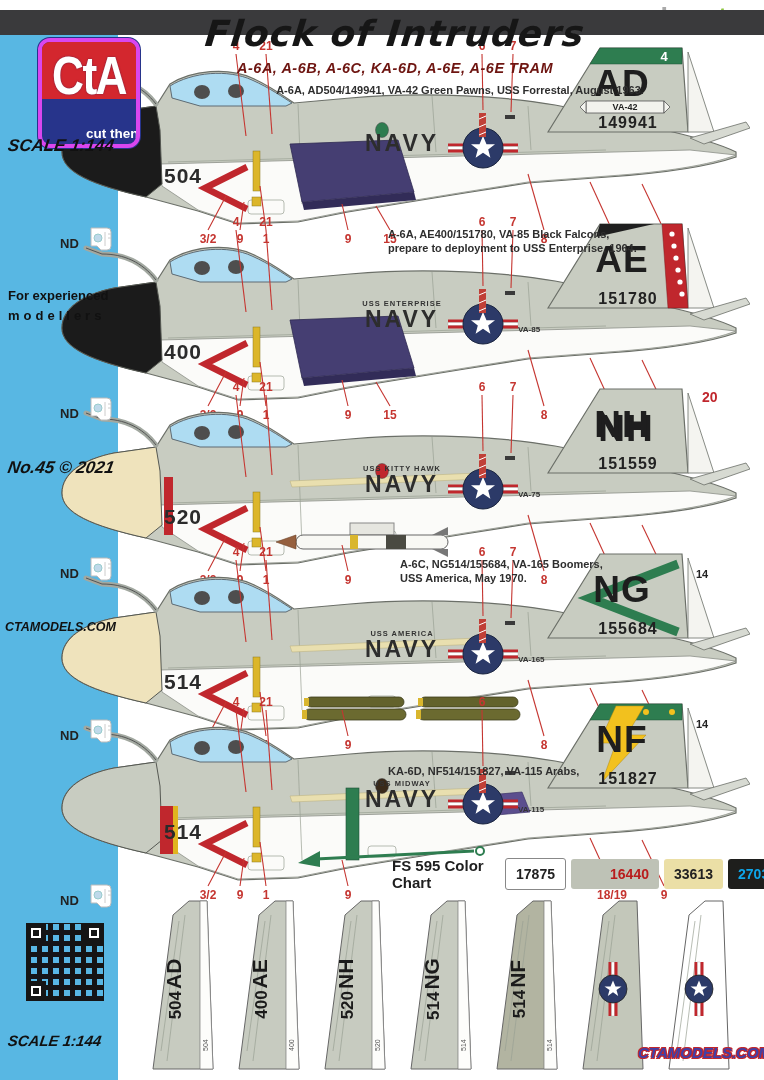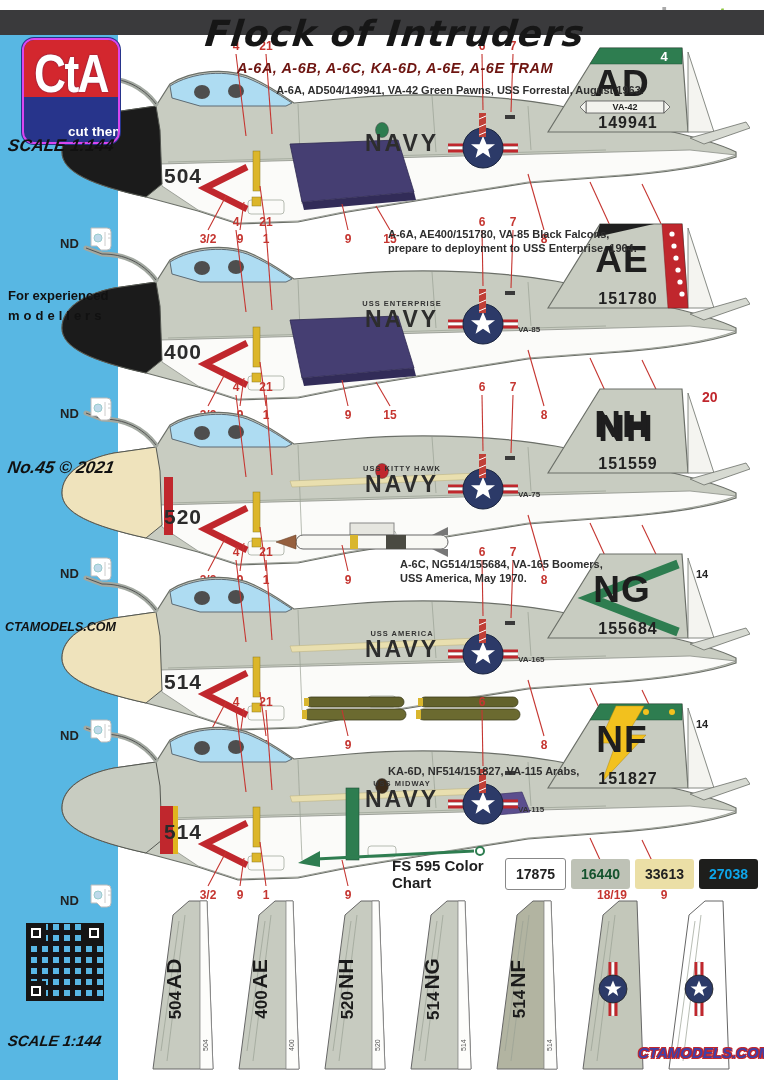--- a/index.html
+++ b/index.html
@@ -9,22 +9,22 @@
   #topbar{position:absolute;left:0;top:10px;width:764px;height:25px;background:#3A3A3C;z-index:4;}
   #brand{position:absolute;right:10px;top:3px;font-size:27px;font-weight:bold;letter-spacing:-1px;}
   #brand .b1{color:#A9A9A9;} #brand .b2{color:#8DC63F;}
   #title{position:absolute;left:135px;top:13px;width:520px;text-align:center;z-index:5;
          font-family:"DejaVu Sans",sans-serif;font-style:italic;font-weight:900;
          font-size:36px;color:#161616;transform:skewX(-6deg);letter-spacing:1px;}
   #subtitle{position:absolute;left:135px;top:60px;width:520px;text-align:center;z-index:5;
          font-style:italic;font-weight:bold;font-size:14.5px;color:#6E1511;letter-spacing:0.5px;}
   
   #sidebar{position:absolute;left:0;top:35px;width:118px;height:1045px;background:#58B7E3;z-index:1;}
-  #cta-logo{position:absolute;left:22px;top:38px;width:94px;height:102px;border-radius:12px;
-         overflow:hidden;border:2px solid #d946ef;box-shadow:0 0 0 1px #27348B;z-index:6;background:#27348B;}
+  #cta-logo{position:absolute;left:38px;top:38px;width:94px;height:102px;border-radius:12px;
+         overflow:hidden;border:4px solid #d946ef;box-shadow:0 0 0 1px #27348B;z-index:6;background:#27348B;}
   #cta-logo .red{position:absolute;left:0;top:0;width:100%;height:56%;background:#D3272E;}
   #cta-logo .cta{position:absolute;left:0;top:2px;width:100%;text-align:center;font-weight:900;
          font-size:54px;color:#FFF;transform:scaleX(0.82);letter-spacing:-2px;z-index:2;
          text-shadow:0 0 2px rgba(20,30,90,.6);}
   #cta-logo .tag{position:absolute;left:0;bottom:3px;width:100%;text-align:left;
          font-size:13.5px;font-weight:bold;color:#FFF;z-index:2;padding-left:44px;}
   .side-txt{position:absolute;z-index:6;color:#111;}
   #scale-top{left:8px;top:136px;font-size:17px;font-weight:900;font-style:italic;transform:skewX(-8deg);}
   #exp-note{left:8px;top:286px;font-size:13px;font-weight:bold;line-height:1.5;}
   #exp-note .l2{letter-spacing:4px;}
@@ -1096,21 +1096,21 @@
     <div>A-6C, NG514/155684, VA-165 Boomers,</div>
     <div>USS America, May 1970.</div>
   </div>
   <div class="caption" id="cap4">
     <div>KA-6D, NF514/151827, VA-115 Arabs,</div>
   </div>
 
   <div id="colorchart">
     <div class="cclabel">FS 595 Color Chart</div>
     <div class="swatch w0" style="background:#FFFFFF;color:#222222;">17875</div>
-    <div class="swatch w1" style="background:#BEC2B6;color:#14532d;">16440</div>
+    <div class="swatch w1" style="background:#BEC2B6;color:#b91c1c;padding-left:29px;">16440</div>
     <div class="swatch w2" style="background:#EBDFA6;color:#222222;">33613</div>
     <div class="swatch w3" style="background:#1E1E1C;color:#0ea5e9;">27038</div>
   </div>
 
   <div id="wings-row">
     <div class="wing-slot">
 <svg viewBox="0 0 84 182" width="86" height="182">
   <g>
     <path class="wingshape" d="M10,176 L30,22 L46,8 L64,8 L70,176 Z" fill="#C7CBC0"></path>
     <path class="pl" d="M18,158 L36,28"></path>

